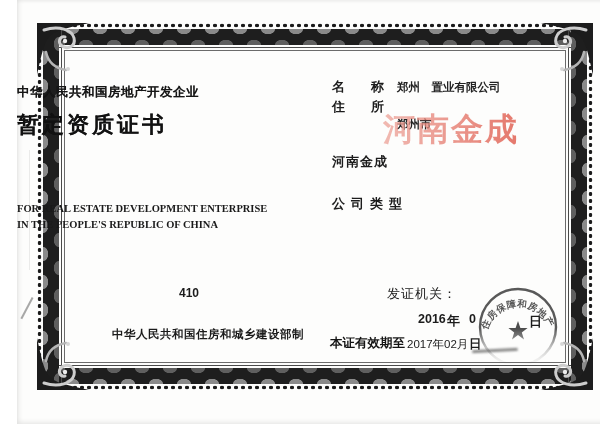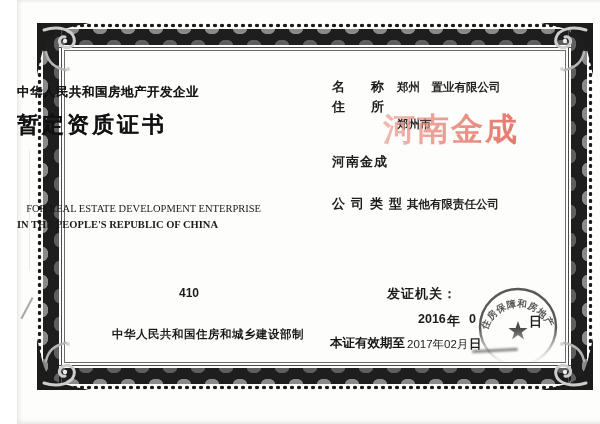--- a/index.html
+++ b/index.html
@@ -60,30 +60,30 @@
   .corner{position:absolute;width:52px;height:52px;}
   .corner.tl{left:0;top:0;}
   .corner.tr{right:0;top:0;transform:scaleX(-1);}
   .corner.bl{left:0;bottom:0;transform:scaleY(-1);}
   .corner.br{right:0;bottom:0;transform:scale(-1,-1);}
   
   .abs{position:absolute;white-space:nowrap;}
   .t-country{position:absolute;left:0;top:84px;width:244px;font-size:12.5px;font-weight:bold;letter-spacing:.5px;color:#161616;text-shadow:0 0 .5px rgba(0,0,0,.5);}
   .t-main{position:absolute;left:0;top:110px;width:244px;font-size:22px;font-weight:bold;letter-spacing:3px;color:#111;text-shadow:0 0 .6px rgba(0,0,0,.6);}
   .t-en1{position:absolute;left:0;top:182px;width:244px;font-family:"Liberation Serif","DejaVu Serif",serif;font-size:12px;font-weight:bold;color:#1a1a1a;}
-  .t-en2{position:absolute;left:0;top:203px;width:244px;font-family:"Liberation Serif","DejaVu Serif",serif;font-size:10.5px;font-weight:normal;color:#1a1a1a;text-align:right;}
+  .t-en2{position:absolute;left:0;top:203px;width:244px;font-family:"Liberation Serif","DejaVu Serif",serif;font-size:10.5px;font-weight:bold;color:#1a1a1a;text-align:right;}
   .t-en3{position:absolute;left:0;top:219px;width:244px;font-family:"Liberation Serif","DejaVu Serif",serif;font-size:10.5px;font-weight:bold;color:#1a1a1a;}
   .f-label{position:absolute;left:315px;font-size:13px;font-weight:bold;color:#1c1c1c;}
   .f-value{position:absolute;left:380px;font-size:11.5px;font-weight:bold;color:#222;}
   .lbl-type{letter-spacing:6px;}
   .lbl-legal{letter-spacing:1px;}
   .certno-label{left:95px;top:285px;font-size:12.5px;font-weight:bold;color:#1c1c1c;}
   .certno-value{left:162px;top:286px;font-size:12px;font-weight:bold;color:#1c1c1c;}
   .ministry{left:95px;top:327px;font-size:11.5px;font-weight:bold;letter-spacing:.5px;color:#1b1b1b;}
-  .authority{left:370px;top:285px;font-size:13px;font-weight:bold;letter-spacing:1px;color:#1b1b1b;}
+  .authority{left:370px;top:285px;font-size:13px;font-weight:normal;letter-spacing:1px;color:#1b1b1b;}
   .d-year{left:401px;top:312px;font-size:12.5px;font-weight:bold;color:#1c1c1c;}
   .d-yunit{left:430px;top:312px;font-size:13px;font-weight:bold;color:#1c1c1c;}
   .d-month{left:452px;top:312px;font-size:12.5px;font-weight:bold;color:#1c1c1c;}
   .d-dunit{left:512px;top:313px;font-size:13px;font-weight:bold;color:#1c1c1c;}
   .v-label{left:313px;top:335px;font-size:12.5px;font-weight:bold;color:#141414;text-align:center;}
   .v-date{left:390px;top:337px;font-size:11.5px;font-weight:normal;color:#1c1c1c;}
   .v-dunit{left:452px;top:336px;font-size:12.5px;font-weight:bold;color:#1c1c1c;}
   
   .watermark{
     position:absolute;left:366px;top:108px;font-size:32px;font-weight:bold;letter-spacing:2px;
@@ -152,21 +152,20 @@
   <div class="abs f-label" style="top:78px;">名　　称</div>
   <div class="abs f-value" style="top:80px;">郑州　置业有限公司</div>
 
   <div class="abs f-label" style="top:98px;text-align:right;">住　　所</div>
   <div class="abs f-value" style="top:117px;">郑州市</div>
 
   <div class="abs f-label lbl-legal" style="top:153px;">河南金成</div>
   <div class="abs f-value" style="top:155px;"></div>
 
   <div class="abs f-label lbl-type" style="top:195px;">公司类型</div>
-  <div class="abs f-value" style="top:197px;left:390px;">其他有限责任公司</div>
 
   <div class="abs certno-value">410</div>
   <div class="abs ministry">中华人民共和国住房和城乡建设部制</div>
 
   <div class="abs authority">发证机关：</div>
   <div class="abs d-year">2016</div>
   <div class="abs d-yunit">年</div>
   <div class="abs d-month">0</div>
   <div class="abs d-dunit">日</div>
 

